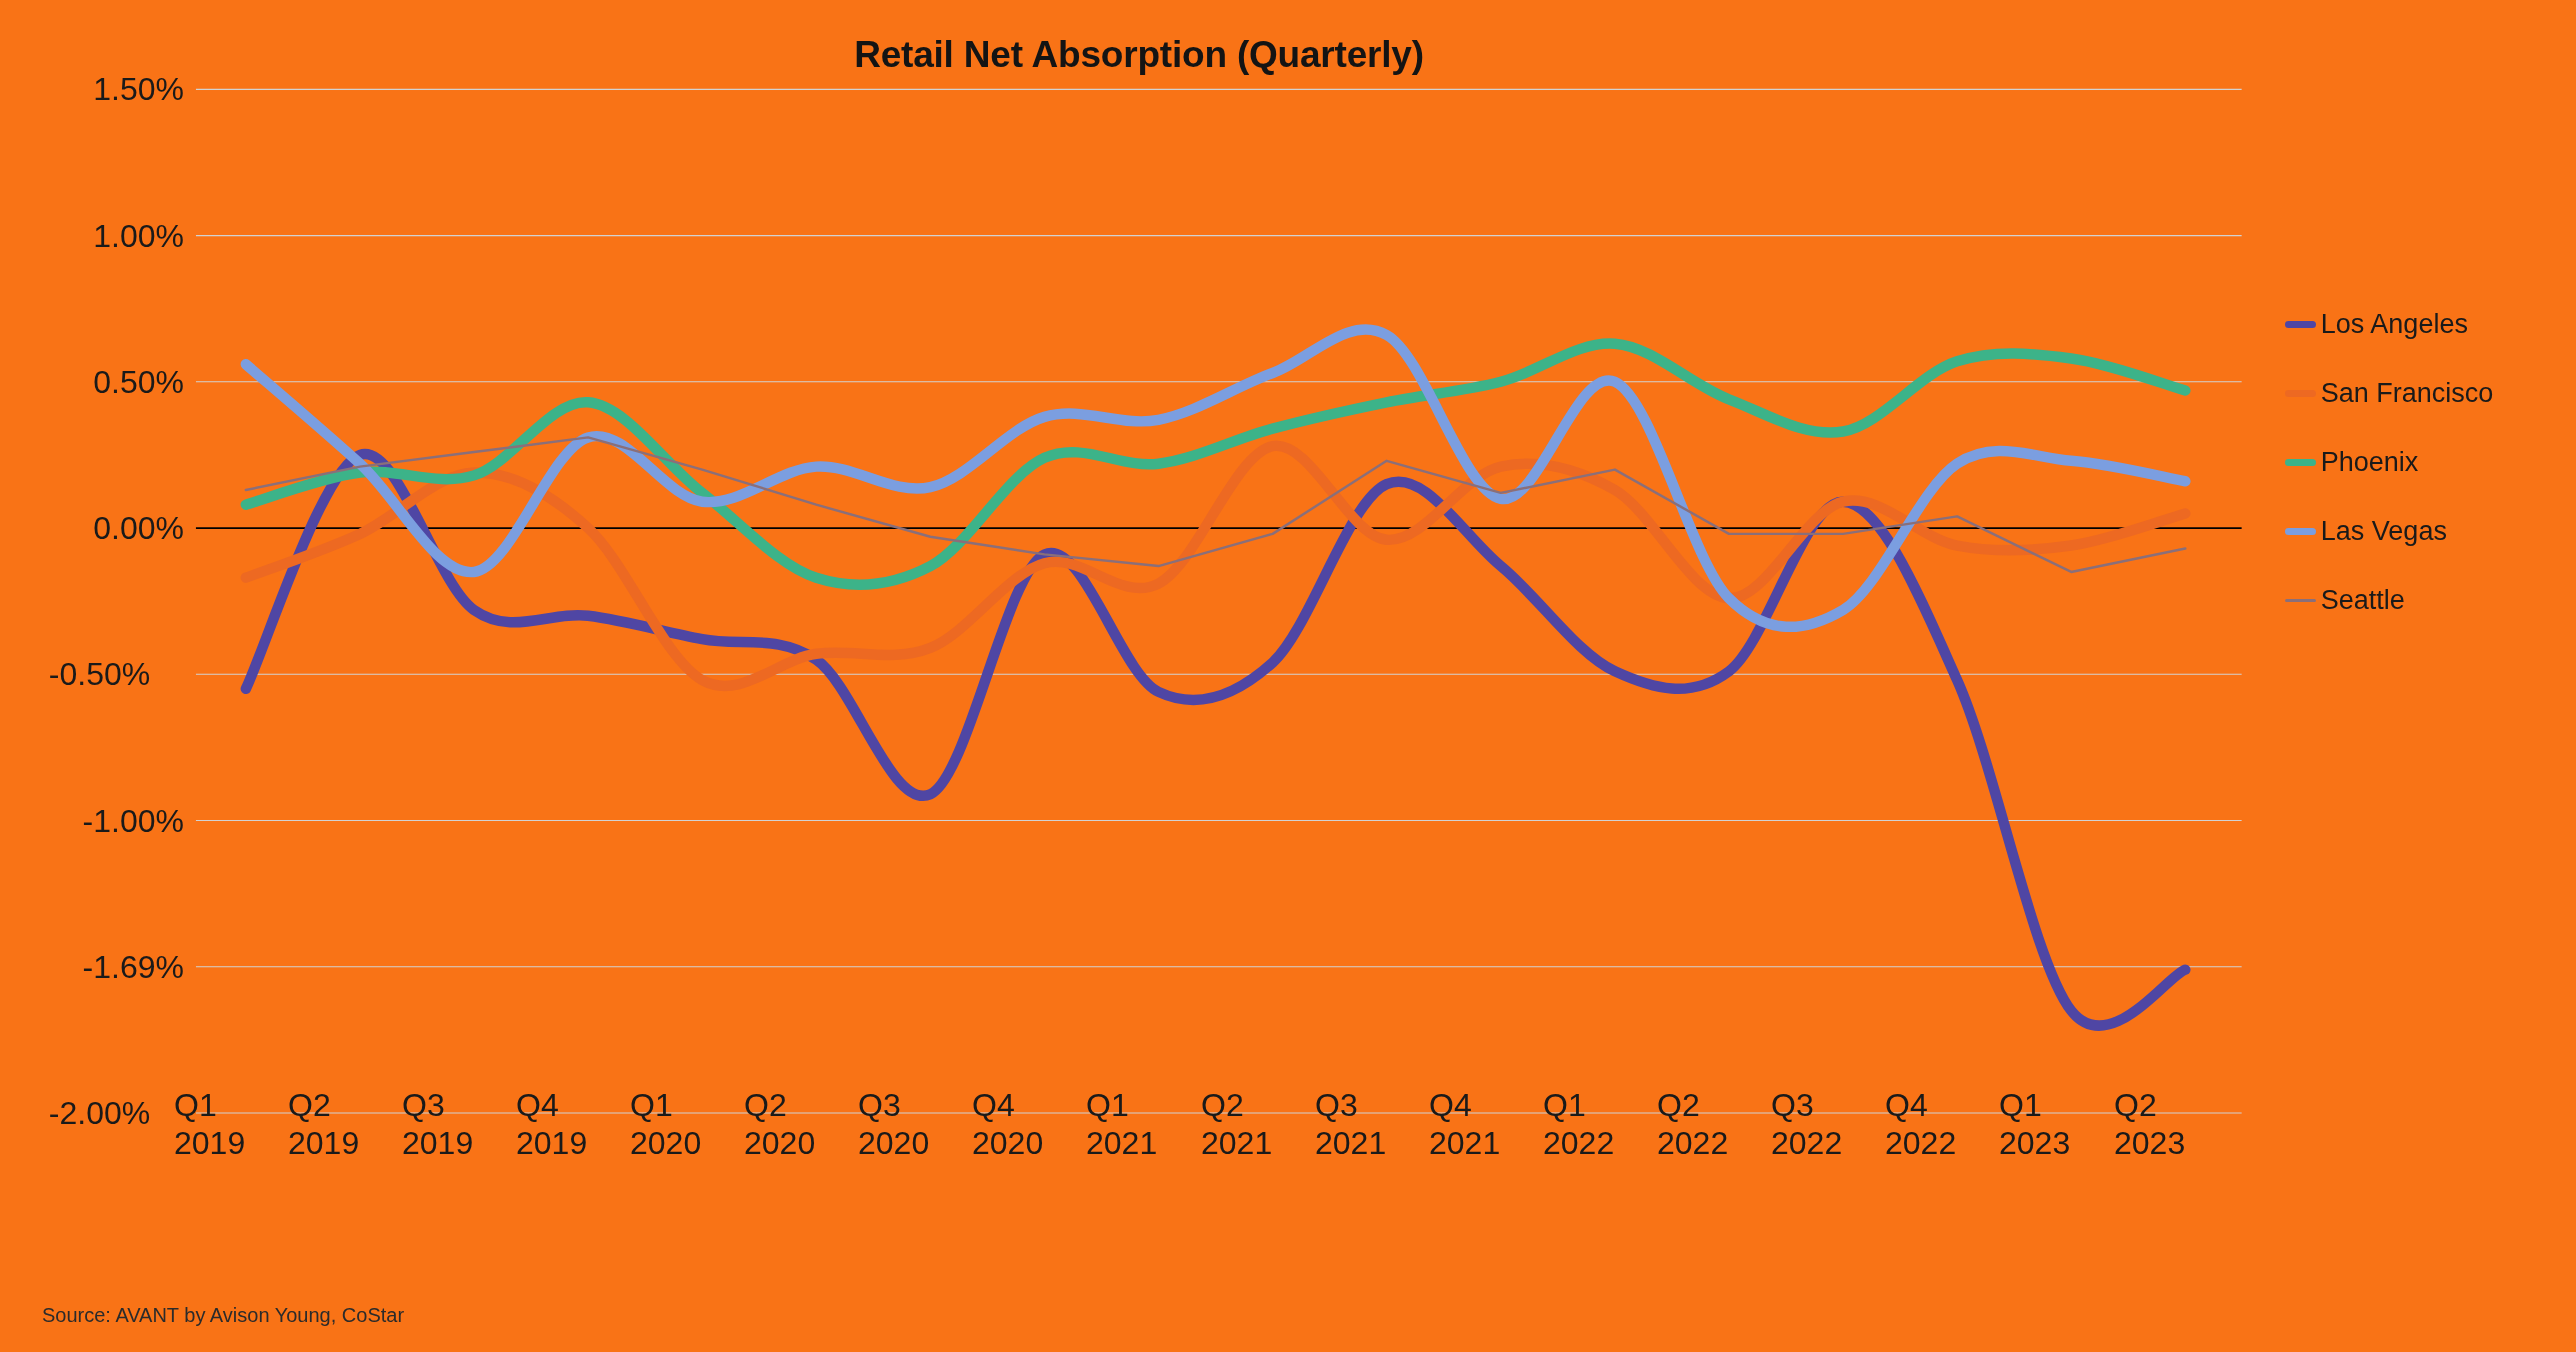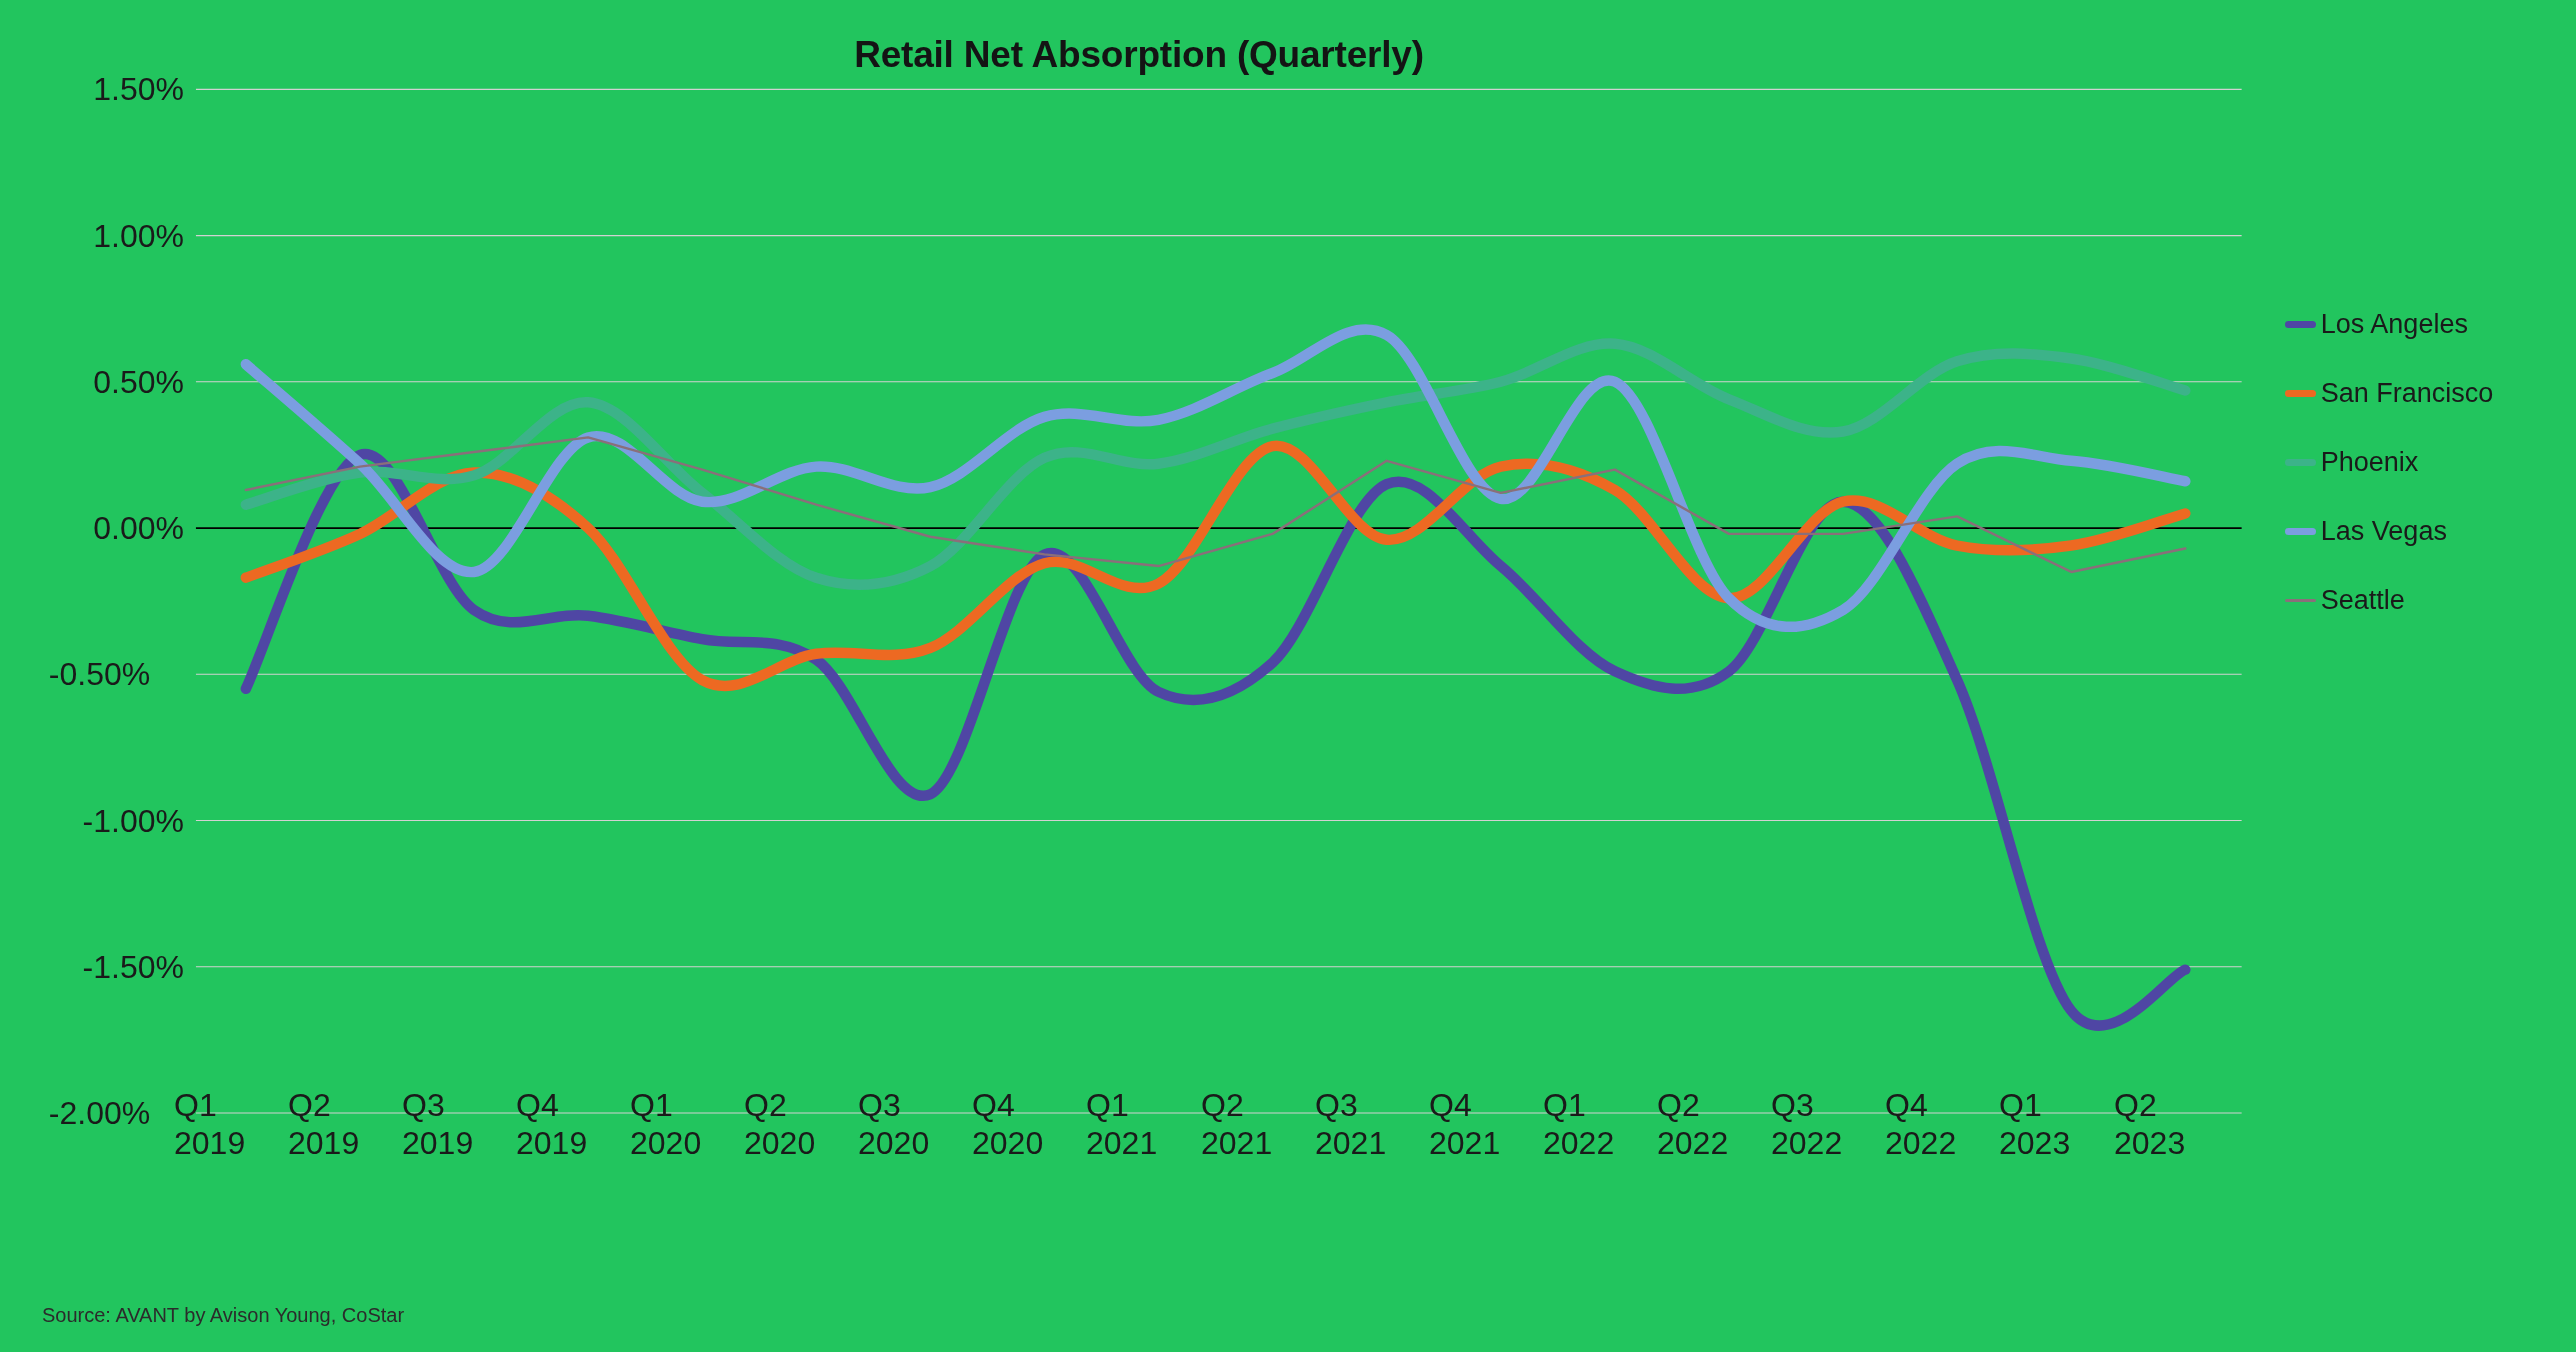--- a/index.html
+++ b/index.html
@@ -11,21 +11,21 @@
     width: 2576px;
     height: 1352px;
     font-family: "Liberation Sans", sans-serif;
     color: #1a1a1a;
     overflow: hidden;
     position: relative;
   }
   #chart-root {
     position: absolute;
     inset: 0;
-    background: #22c55e;
+    background: #f97316;
   }
   #chart-title {
     position: absolute;
     top: 34px;
     left: 0;
     width: 2278px;
     text-align: center;
     font-size: 37px;
     font-weight: bold;
     letter-spacing: -0.2px;
@@ -102,21 +102,21 @@
 
   <div id="chart-title">Retail Net Absorption (Quarterly)</div>
 
   <div id="y-axis-labels">
       <div class="y-tick-label" style="top: 89px;">1.50%</div>
       <div class="y-tick-label" style="top: 236px;">1.00%</div>
       <div class="y-tick-label" style="top: 382px;">0.50%</div>
       <div class="y-tick-label" style="top: 528px;">0.00%</div>
       <div class="y-tick-label" style="top: 674px; text-align: center;">-0.50%</div>
       <div class="y-tick-label" style="top: 821px;">-1.00%</div>
-      <div class="y-tick-label" style="top: 967px;">-1.50%</div>
+      <div class="y-tick-label" style="top: 967px;">-1.69%</div>
       <div class="y-tick-label" style="top: 1113px; text-align: center;">-2.00%</div>
     </div>
 
   <svg id="plot" width="2576" height="1352" xmlns="http://www.w3.org/2000/svg" viewBox="0 0 3200 1680">
     <g id="gridlines">
         <line x1="243" x2="2785" y1="111" y2="111" stroke="#d2d2d2" stroke-width="1.4"></line>
         <line x1="243" x2="2785" y1="292.71428571428567" y2="292.71428571428567" stroke="#d2d2d2" stroke-width="1.4"></line>
         <line x1="243" x2="2785" y1="474.4285714285714" y2="474.4285714285714" stroke="#d2d2d2" stroke-width="1.4"></line>
         <line x1="243" x2="2785" y1="656.1428571428571" y2="656.1428571428571" stroke="#000000" stroke-width="2.2"></line>
         <line x1="243" x2="2785" y1="837.8571428571428" y2="837.8571428571428" stroke="#d2d2d2" stroke-width="1.4"></line>

